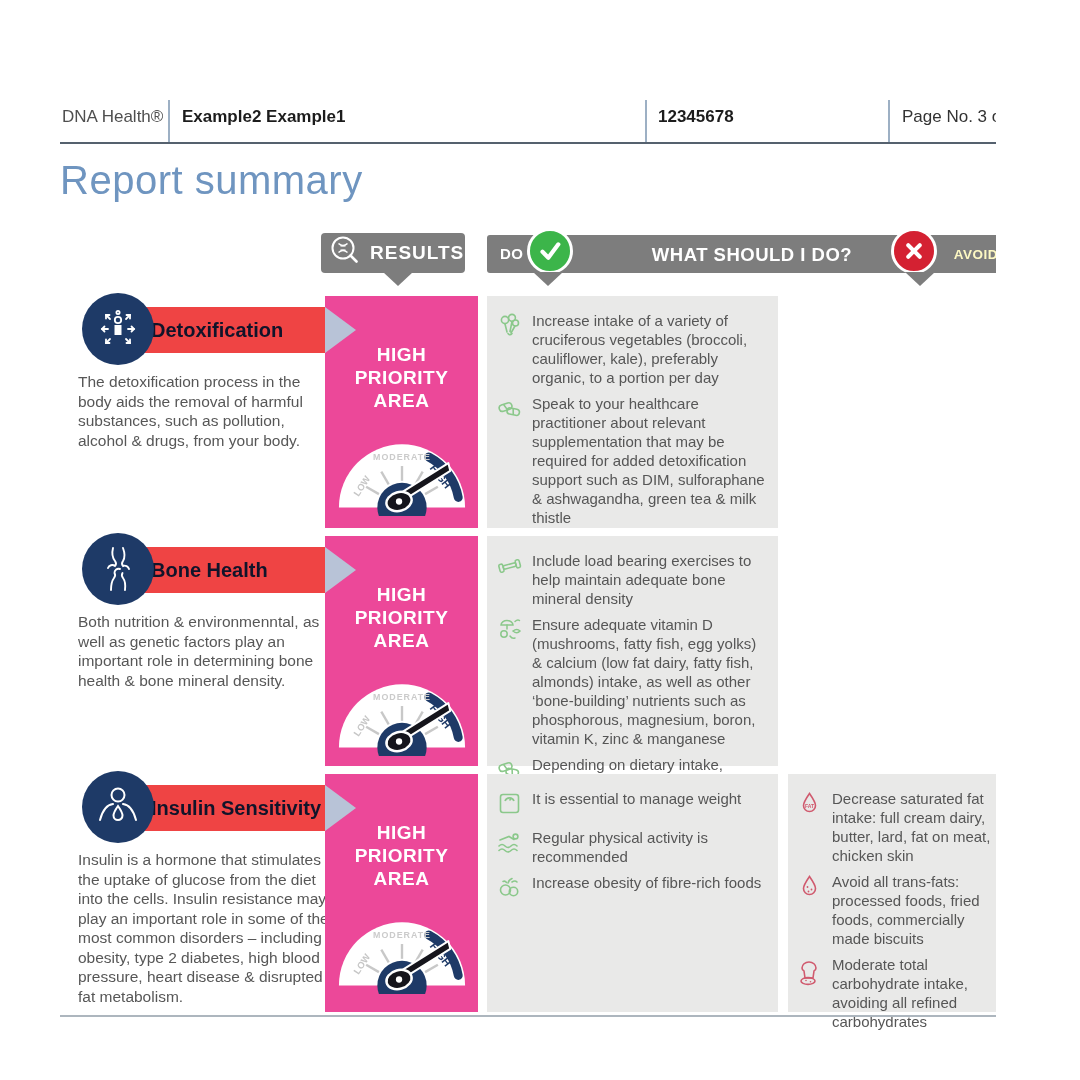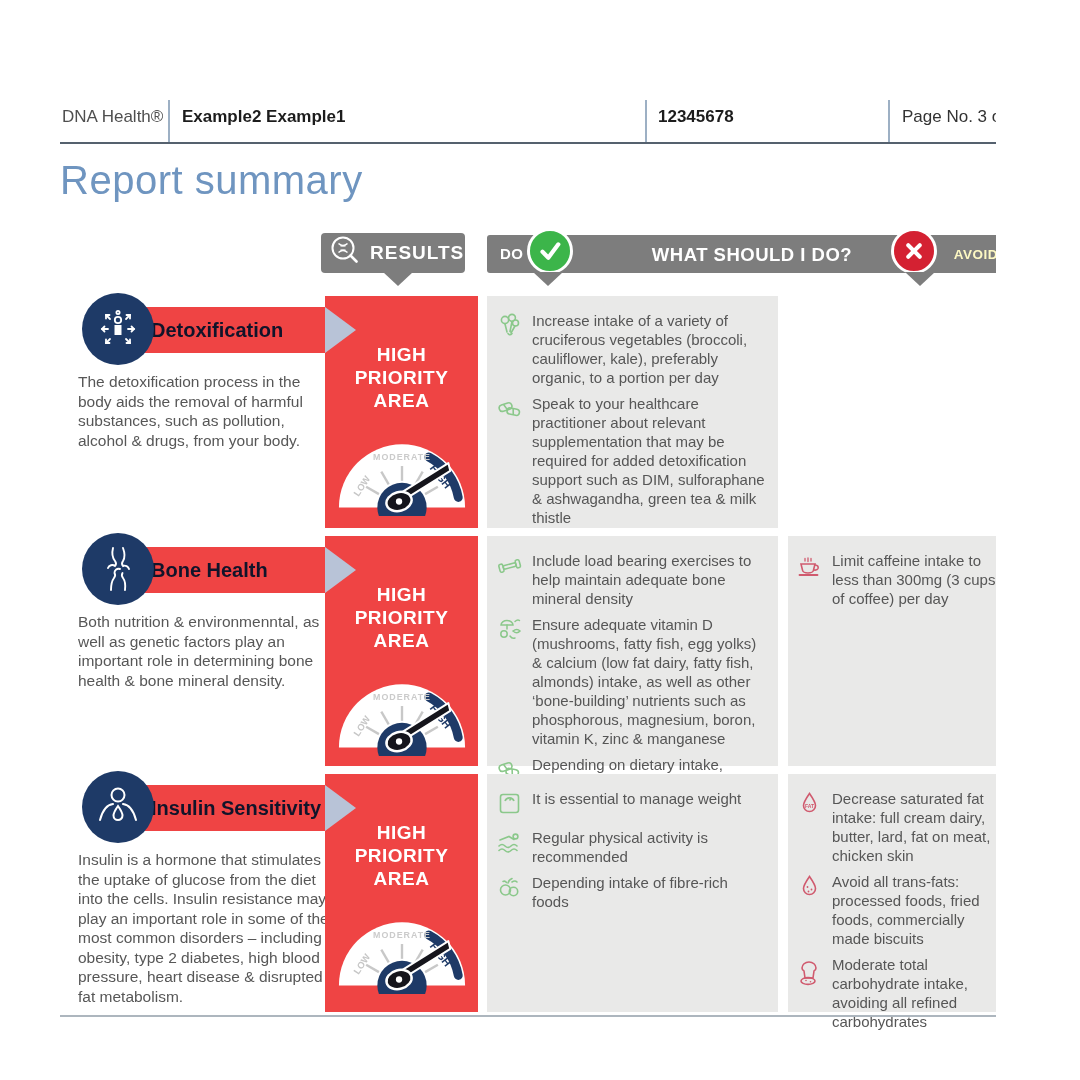--- a/index.html
+++ b/index.html
@@ -35,21 +35,21 @@
   .avoid-label { position:absolute; right:12px; top:12px; color:#fef9c3; font-weight:bold; font-size:13.5px; letter-spacing:0.5px; }
   .badge {
     position:absolute; top:-7px; width:46px; height:46px; border-radius:50%;
     border:3px solid #ffffff; display:flex; align-items:center; justify-content:center;
   }
   .badge-do   { left:40px;  background:#3cb54a; }
   .badge-avoid{ left:404px; background:#d42132; }
 
   
   .row { position:absolute; left:60px; width:950px; }
-  .navy-panel { position:absolute; left:265px; top:0; width:153px; height:100%; background:#ef4444; z-index:1; }
+  .navy-panel { position:absolute; left:265px; top:0; width:153px; height:100%; background:#ec4899; z-index:1; }
   .priority-label {
     margin:47px auto 0; width:120px; text-align:center; color:#ffffff;
     font-weight:bold; font-size:19px; line-height:23px; letter-spacing:0.5px;
   }
   .gauge { display:block; margin:8px auto 0; }
   .area-icon {
     position:absolute; left:22px; top:-3px; width:72px; height:72px; border-radius:50%;
     background:#1e3a67; z-index:3; display:flex; align-items:center; justify-content:center;
   }
   .banner {
@@ -267,33 +267,20 @@
             <rect x="3" y="8" width="13" height="6.5" rx="3.2" transform="rotate(-18 9 11)"></rect>
             <line x1="8.5" y1="8.5" x2="10.5" y2="14.5" transform="rotate(-18 9 11)"></line>
             <rect x="10" y="13" width="12.5" height="6.2" rx="3.1" transform="rotate(12 16 16)"></rect>
             <line x1="15.5" y1="13" x2="17" y2="19.2" transform="rotate(12 16 16)"></line>
           </svg>
         </span>
         <span class="item-text">Depending on dietary intake, supplementation may be required</span>
       </div>
     </div>
 
-    <div class="avoid-panel">
-      <div class="item">
-        <span class="item-icon">
-          <svg width="27" height="27" viewBox="0 0 27 27" fill="none" stroke="#d05a6e" stroke-width="1.6" stroke-linecap="round">
-            <path d="M5 12 h14 l-1.5 6 a5.5 3 0 0 1 -11 0 z"></path>
-            <path d="M19 13 q4 0.5 3 3.5 q-0.8 2 -4 1.5"></path>
-            <path d="M3.5 23 h18" stroke-width="1.8"></path>
-            <path d="M9 9 v-2.5 M12 9.5 v-3.5 M15 9 v-2.5" stroke-width="1.3"></path>
-          </svg>
-        </span>
-        <span class="item-text">Limit caffeine intake to less than 300mg (3 cups of coffee) per day</span>
-      </div>
-    </div>
   </div>
 
   <div class="row" style="top:774px; height:238px;">
     <div class="navy-panel">
       <div class="priority-label">HIGH PRIORITY AREA</div>
       <svg class="gauge" width="138" height="96" viewBox="0 0 140 96">
         <path d="M6 88 A64 64 0 0 1 134 88 Z" fill="#ffffff"></path>
         <circle cx="70" cy="88" r="25" fill="#1e3a67"></circle>
         <g stroke="#c8c8c8" stroke-width="2.4">
           <line x1="46.6" y1="74.5" x2="33.6" y2="67"></line>
@@ -349,21 +336,21 @@
       <div class="item">
         <span class="item-icon">
           <svg width="27" height="27" viewBox="0 0 27 27" fill="none" stroke="#8bc88b" stroke-width="1.6" stroke-linecap="round">
             <circle cx="9.5" cy="16" r="5"></circle>
               <circle cx="17.5" cy="17.5" r="4.2"></circle>
             <path d="M12 9 q1 -3.5 4 -4.5"></path>
               <path d="M16 8 q3 -2 5 0"></path>
             <path d="M7 7.5 q2 -1 3.5 1"></path>
           </svg>
         </span>
-        <span class="item-text">Depending intake of fibre-rich foods</span>
+        <span class="item-text">Increase obesity of fibre-rich foods</span>
       </div>
     </div>
 
     <div class="avoid-panel">
       <div class="item">
         <span class="item-icon">
           <svg width="27" height="27" viewBox="0 0 27 27" fill="none" stroke="#d05a6e" stroke-width="1.6">
             <path d="M13.5 3.5 c-4.5 6.5 -6 9 -6 12 a6 6 0 0 0 12 0 c0 -3 -1.5 -5.5 -6 -12 z"></path>
             <text x="13.5" y="17.5" text-anchor="middle" font-size="5" fill="#d05a6e" stroke="none" font-weight="bold" font-family="Liberation Sans, sans-serif">FAT</text>
           </svg>

